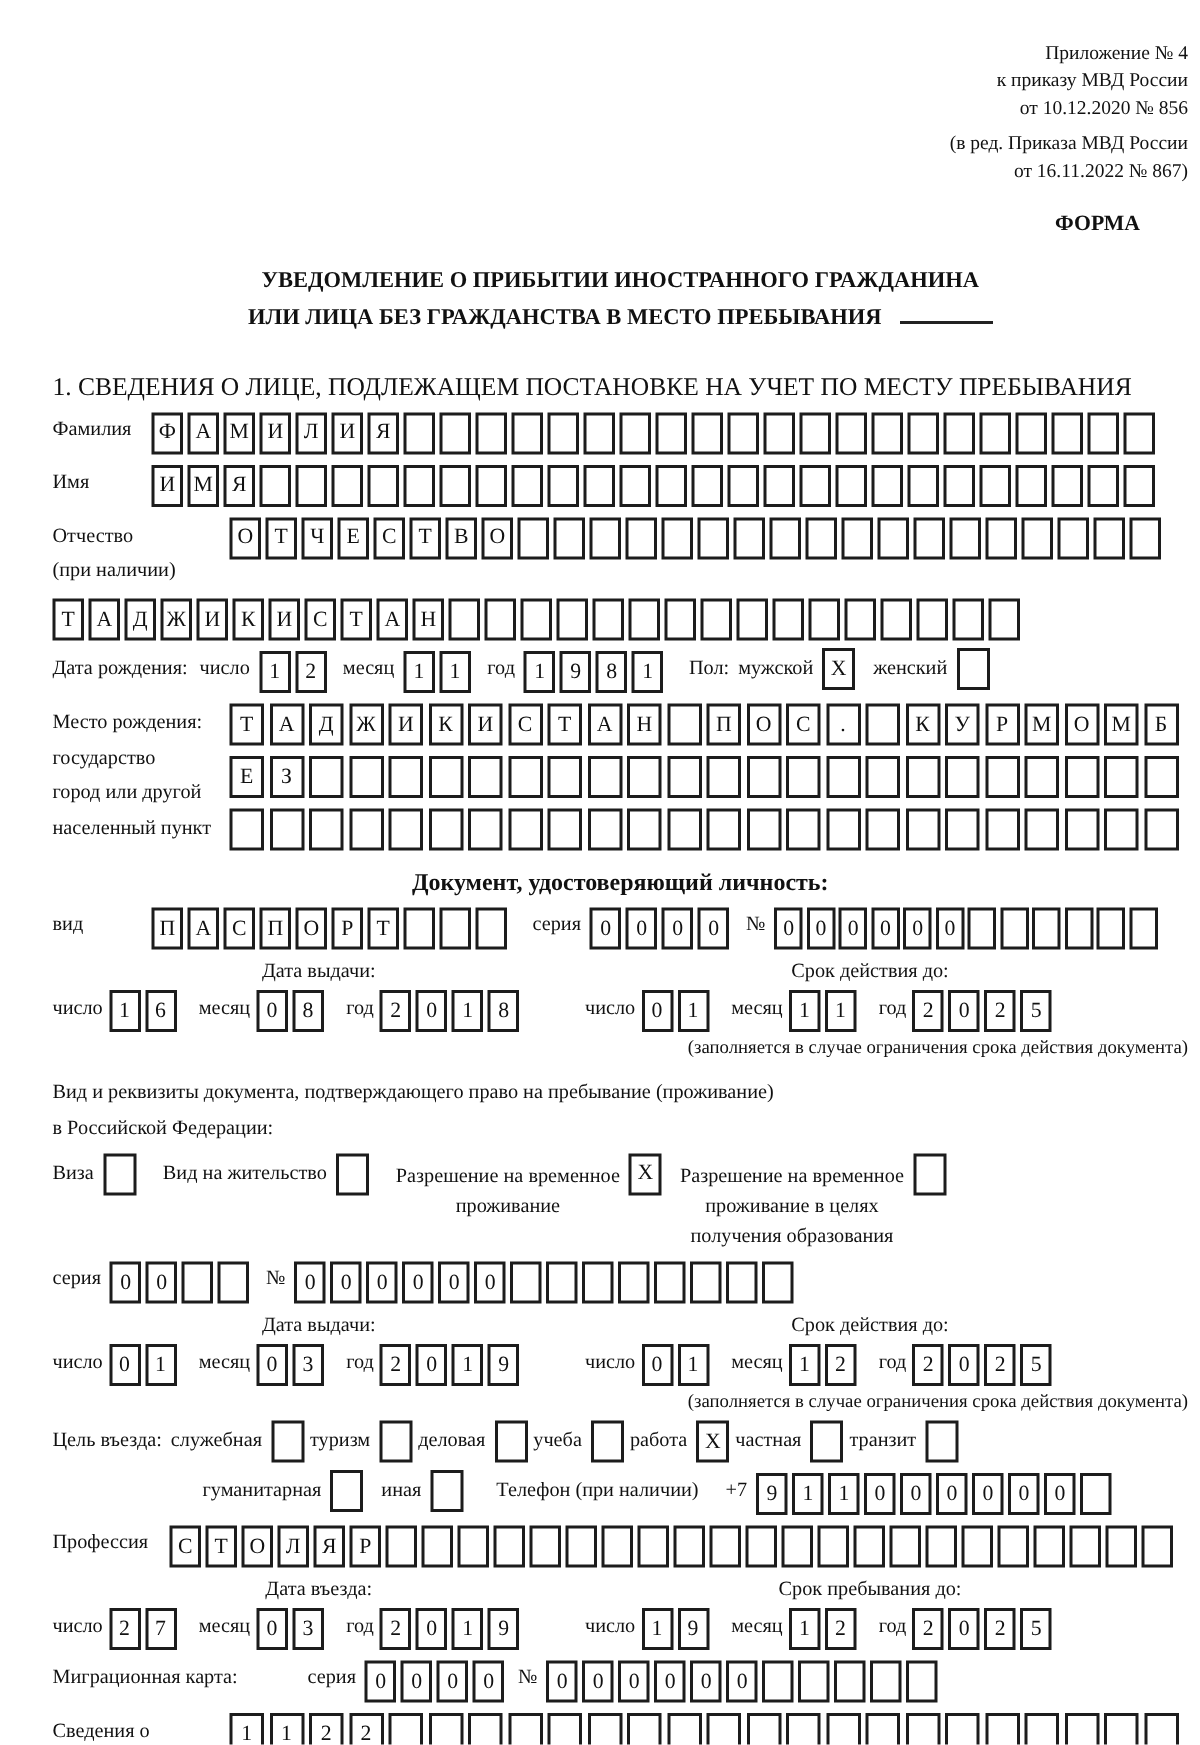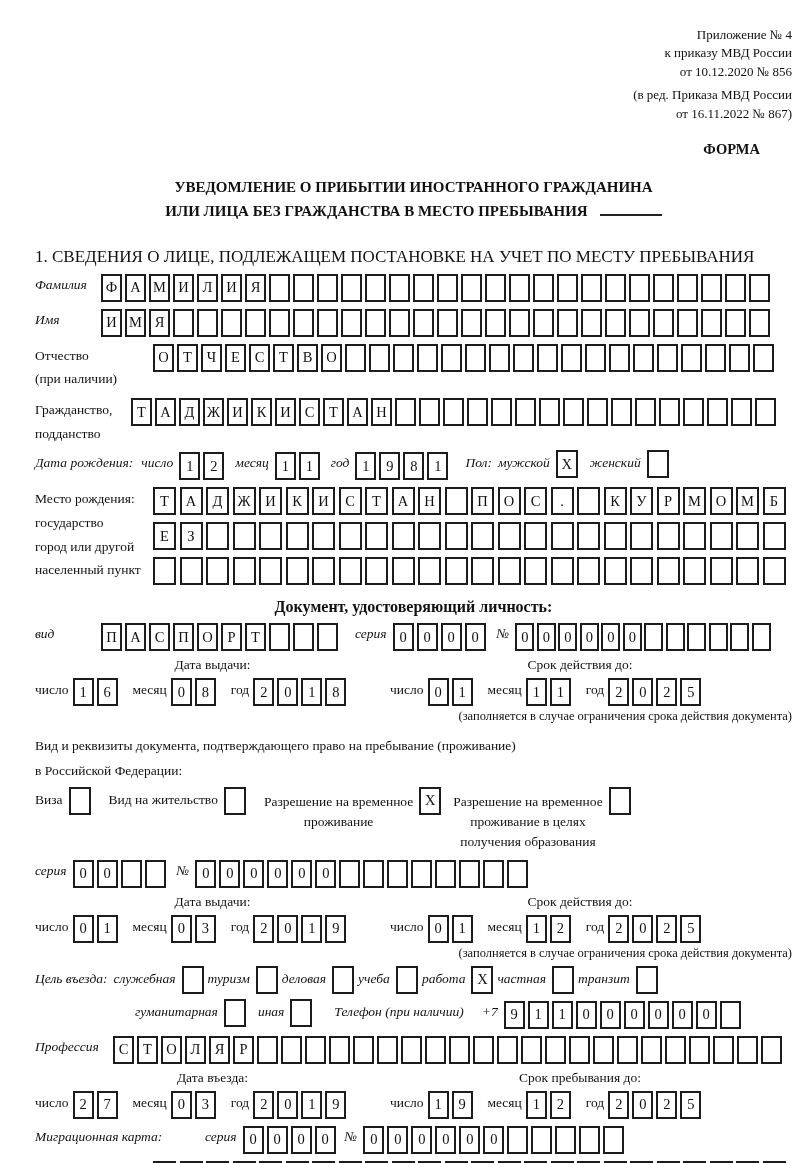--- a/index.html
+++ b/index.html
@@ -10,21 +10,21 @@
   
   .hdr{margin-left:585px;font-size:13px;line-height:1.42;text-align:right;}
   .hdr .grp2{margin-top:5px;}
   .forma{font-weight:bold;text-align:right;margin:18px 32px 0 0;font-size:14.5px;}
 
   .title{text-align:center;font-weight:bold;font-size:15px;line-height:1.55;margin-top:18px;}
   .blank-line{display:inline-block;width:62px;height:14px;border-bottom:2px solid #222;margin-left:12px;}
   .sec-heading{font-weight:normal;font-size:17px;text-align:left;margin-top:24px;}
 
   .row{display:flex;align-items:flex-start;margin-top:5px;font-size:13.5px;}
-  .lbl{flex:0 0 auto;padding-top:5px;font-style:italic;}
+  .lbl{flex:0 0 auto;padding-top:5px;}
   .lblcol{flex:0 0 auto;line-height:1.75;font-size:13.5px;padding-top:2px;}
   .w66{width:66px;}.w78{width:78px;}.w96{width:96px;}.w112{width:118px;}.w150{width:152px;}
   .ml8{margin-left:8px;}.ml14{margin-left:14px;}.ml18{margin-left:18px;}.ml6{margin-left:6px;}
 
   .cells{display:flex;flex-wrap:nowrap;padding-top:2px;}
   .cell{flex:0 0 auto;box-sizing:border-box;width:21px;height:28px;border:2px solid #1c1c1c;
         margin-right:3px;display:flex;align-items:center;justify-content:center;
         font-size:14.5px;background:#fff;}
   .cells.wide .cell{width:23px;margin-right:3.5px;}
   .cells.sm .cell{width:19px;margin-right:2.5px;}
@@ -170,24 +170,20 @@
         <span class="cell"></span>
         <span class="cell"></span>
         <span class="cell"></span>
         <span class="cell"></span>
         <span class="cell"></span>
         <span class="cell"></span>
       </span>
   </div>
 
   <div class="row">
-    <span class="lblcol w96">
-      <div>Гражданство,</div>
-      <div>подданство</div>
-    </span>
     <span class="cells">
         <span class="cell">Т</span>
         <span class="cell">А</span>
         <span class="cell">Д</span>
         <span class="cell">Ж</span>
         <span class="cell">И</span>
         <span class="cell">К</span>
         <span class="cell">И</span>
         <span class="cell">С</span>
         <span class="cell">Т</span>

